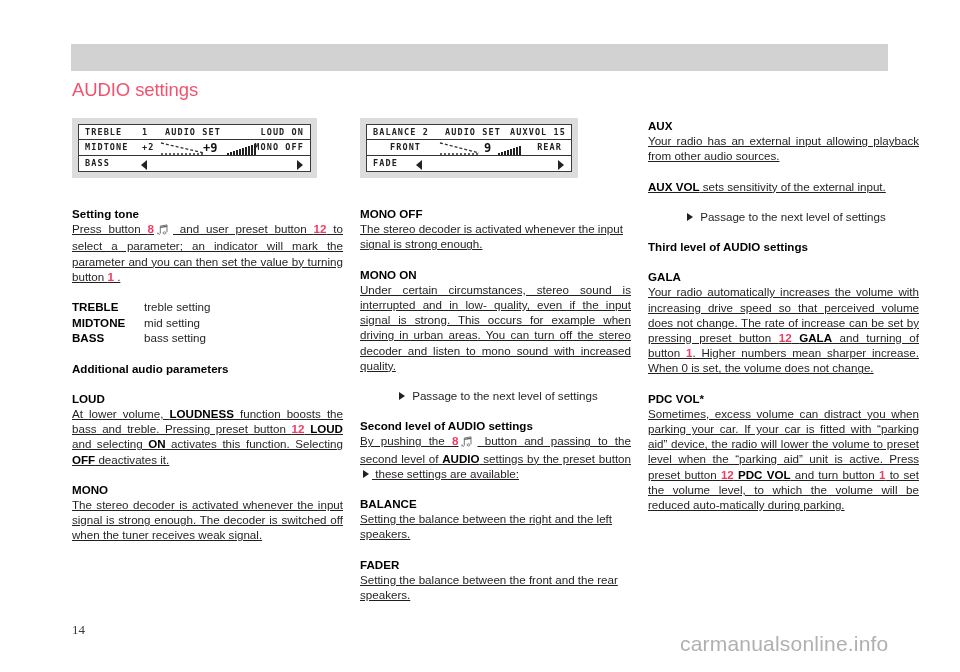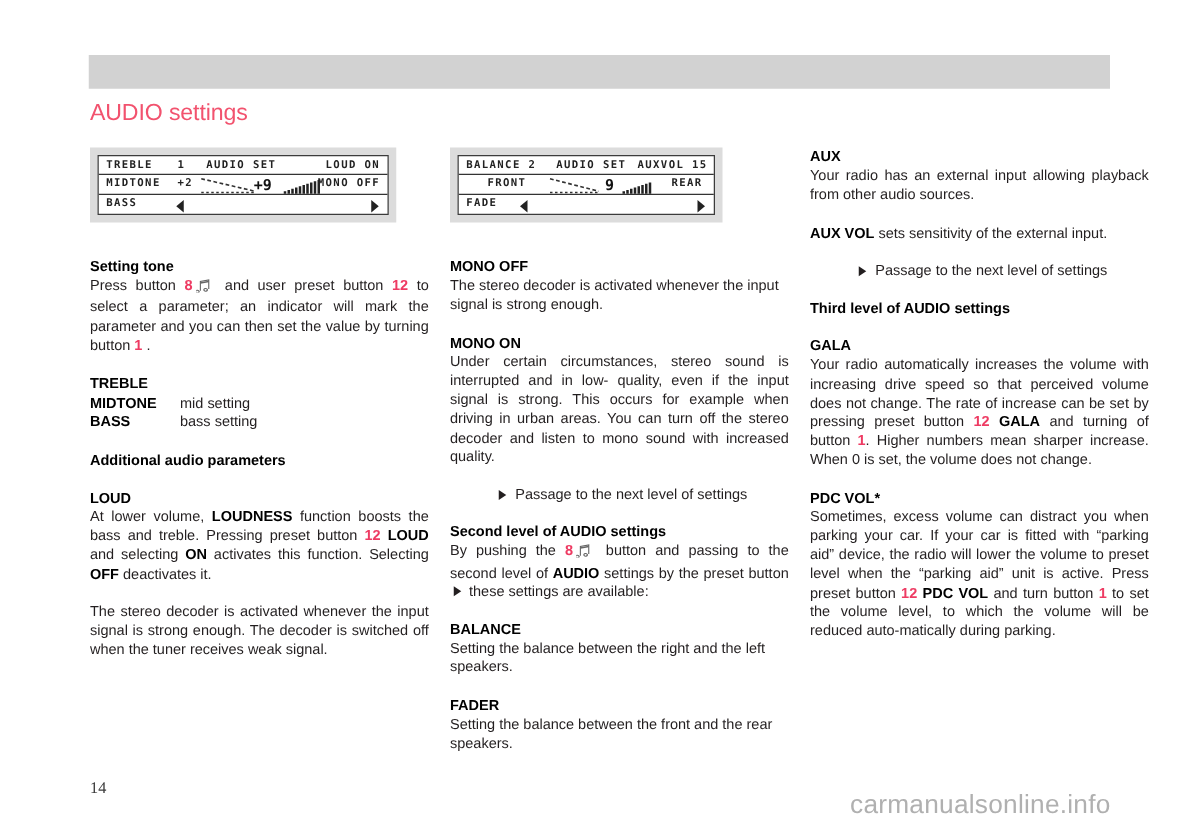--- a/index.html
+++ b/index.html
@@ -123,20 +123,21 @@
     color: #231f20;
   }
   .col1 { left: 72px; }
   .col2 { left: 360px; }
   .col3 { left: 648px; }
 
   .col p {
     margin: 0;
     text-align: justify;
     text-justify: inter-word;
+    text-decoration: underline;
   }
   .col p.nojust { text-align: left; }
   .col h3 {
     margin: 0;
     font-size: 11.6px;
     line-height: 15.2px;
     font-weight: bold;
     color: #000;
   }
   .gap { height: 15px; }
@@ -286,20 +287,21 @@
             <path d="M2 9.6 a1.4 1.1 0 1 0 0.02 0.02 M8.6 8.2 a1.4 1.1 0 1 0 0.02 0.02" fill="none" stroke="#666" stroke-width="0.9"></path>
             <path d="M3.3 9.6 V2.1 L10 0.9 V8.2" fill="none" stroke="#666" stroke-width="0.9"></path>
             <path d="M3.3 3.4 L10 2.2" fill="none" stroke="#666" stroke-width="1.4"></path>
           </svg></span><span> and user preset button </span><span class="num">12</span><span> to select a parameter; an indicator will mark the parameter and you can then set the value by turning button </span><span class="num">1</span><span> .</span></p>
 
     <div class="gap"></div>
 
     <div class="deflist">
       <div class="defrow">
         <span class="defterm">TREBLE</span>
+        <span class="defdesc">treble setting</span>
       </div>
       <div class="defrow">
         <span class="defterm">MIDTONE</span>
         <span class="defdesc">mid setting</span>
       </div>
       <div class="defrow">
         <span class="defterm">BASS</span>
         <span class="defdesc">bass setting</span>
       </div>
     </div>
@@ -308,20 +310,21 @@
 
     <h3>Additional audio parameters</h3>
 
     <div class="gap"></div>
 
     <h3>LOUD</h3>
     <p><span>At lower volume, </span><b>LOUDNESS</b><span> function boosts the bass and treble. Pressing preset button </span><span class="num">12</span><span> </span><b>LOUD</b><span> and selecting </span><b>ON</b><span> activates this function. Selecting </span><b>OFF</b><span> deactivates it.</span></p>
 
     <div class="gap"></div>
 
+    <h3>MONO</h3>
     <p>The stereo decoder is activated whenever the input signal is strong enough. The decoder is switched off when the tuner receives weak signal.</p>
   </div>
 
   <div class="col col2">
     <h3>MONO OFF</h3>
     <p class="nojust">The stereo decoder is activated whenever the input signal is strong enough.</p>
 
     <div class="gap"></div>
 
     <h3>MONO ON</h3>

